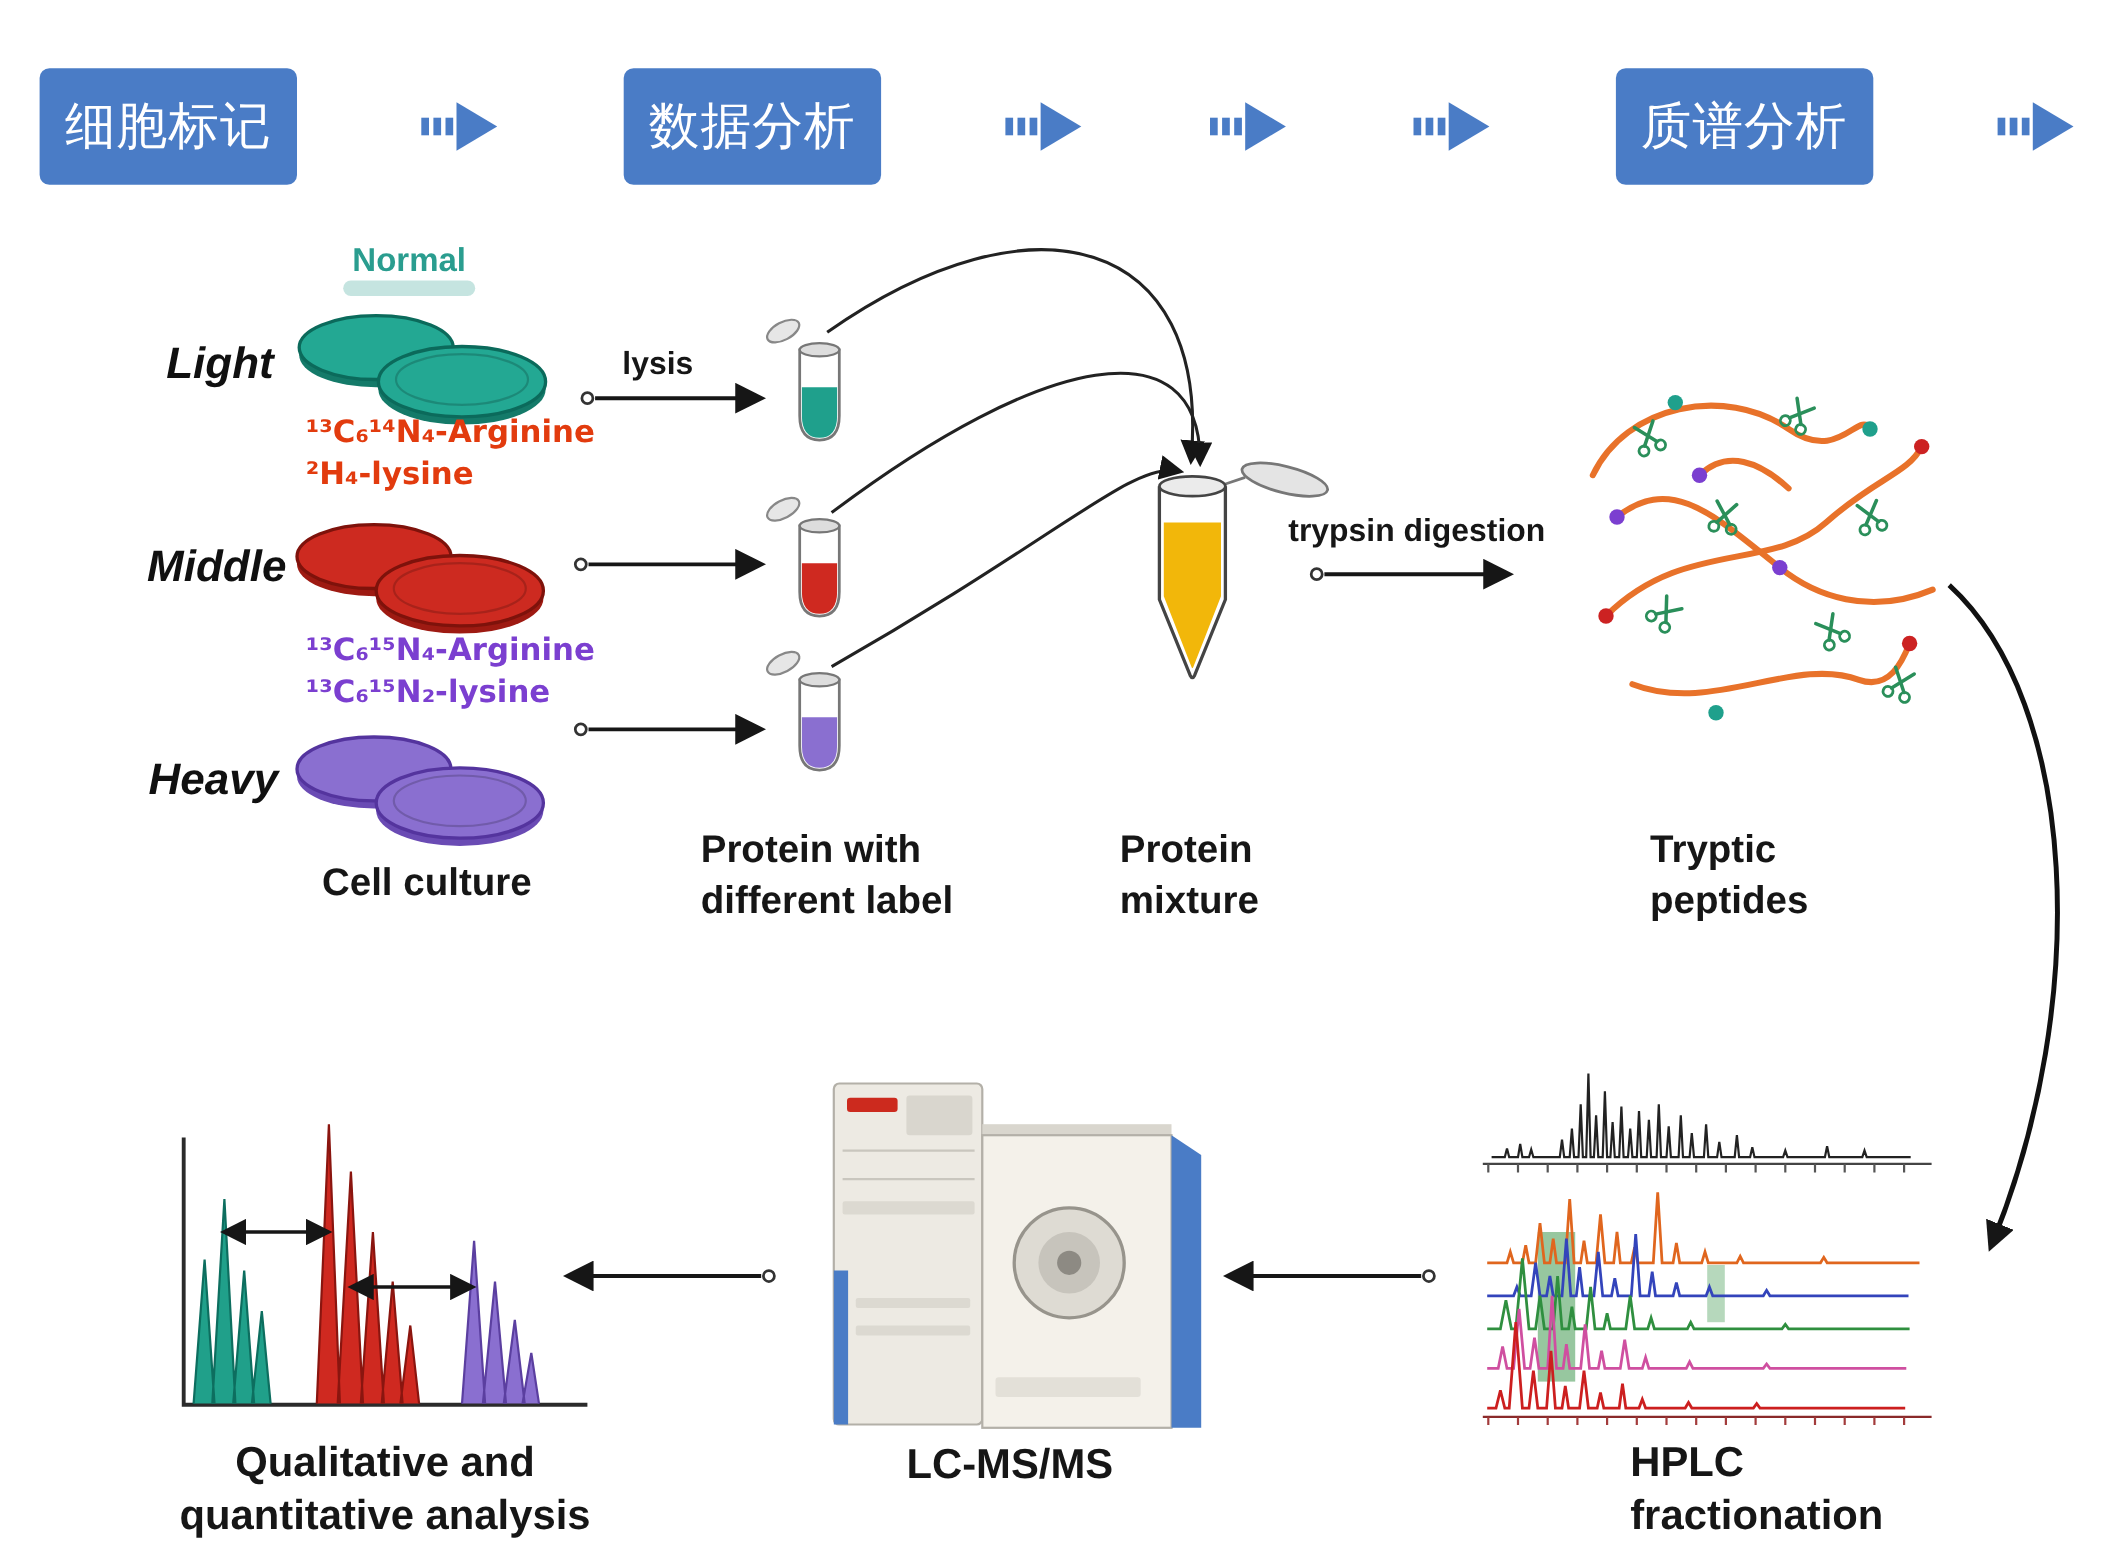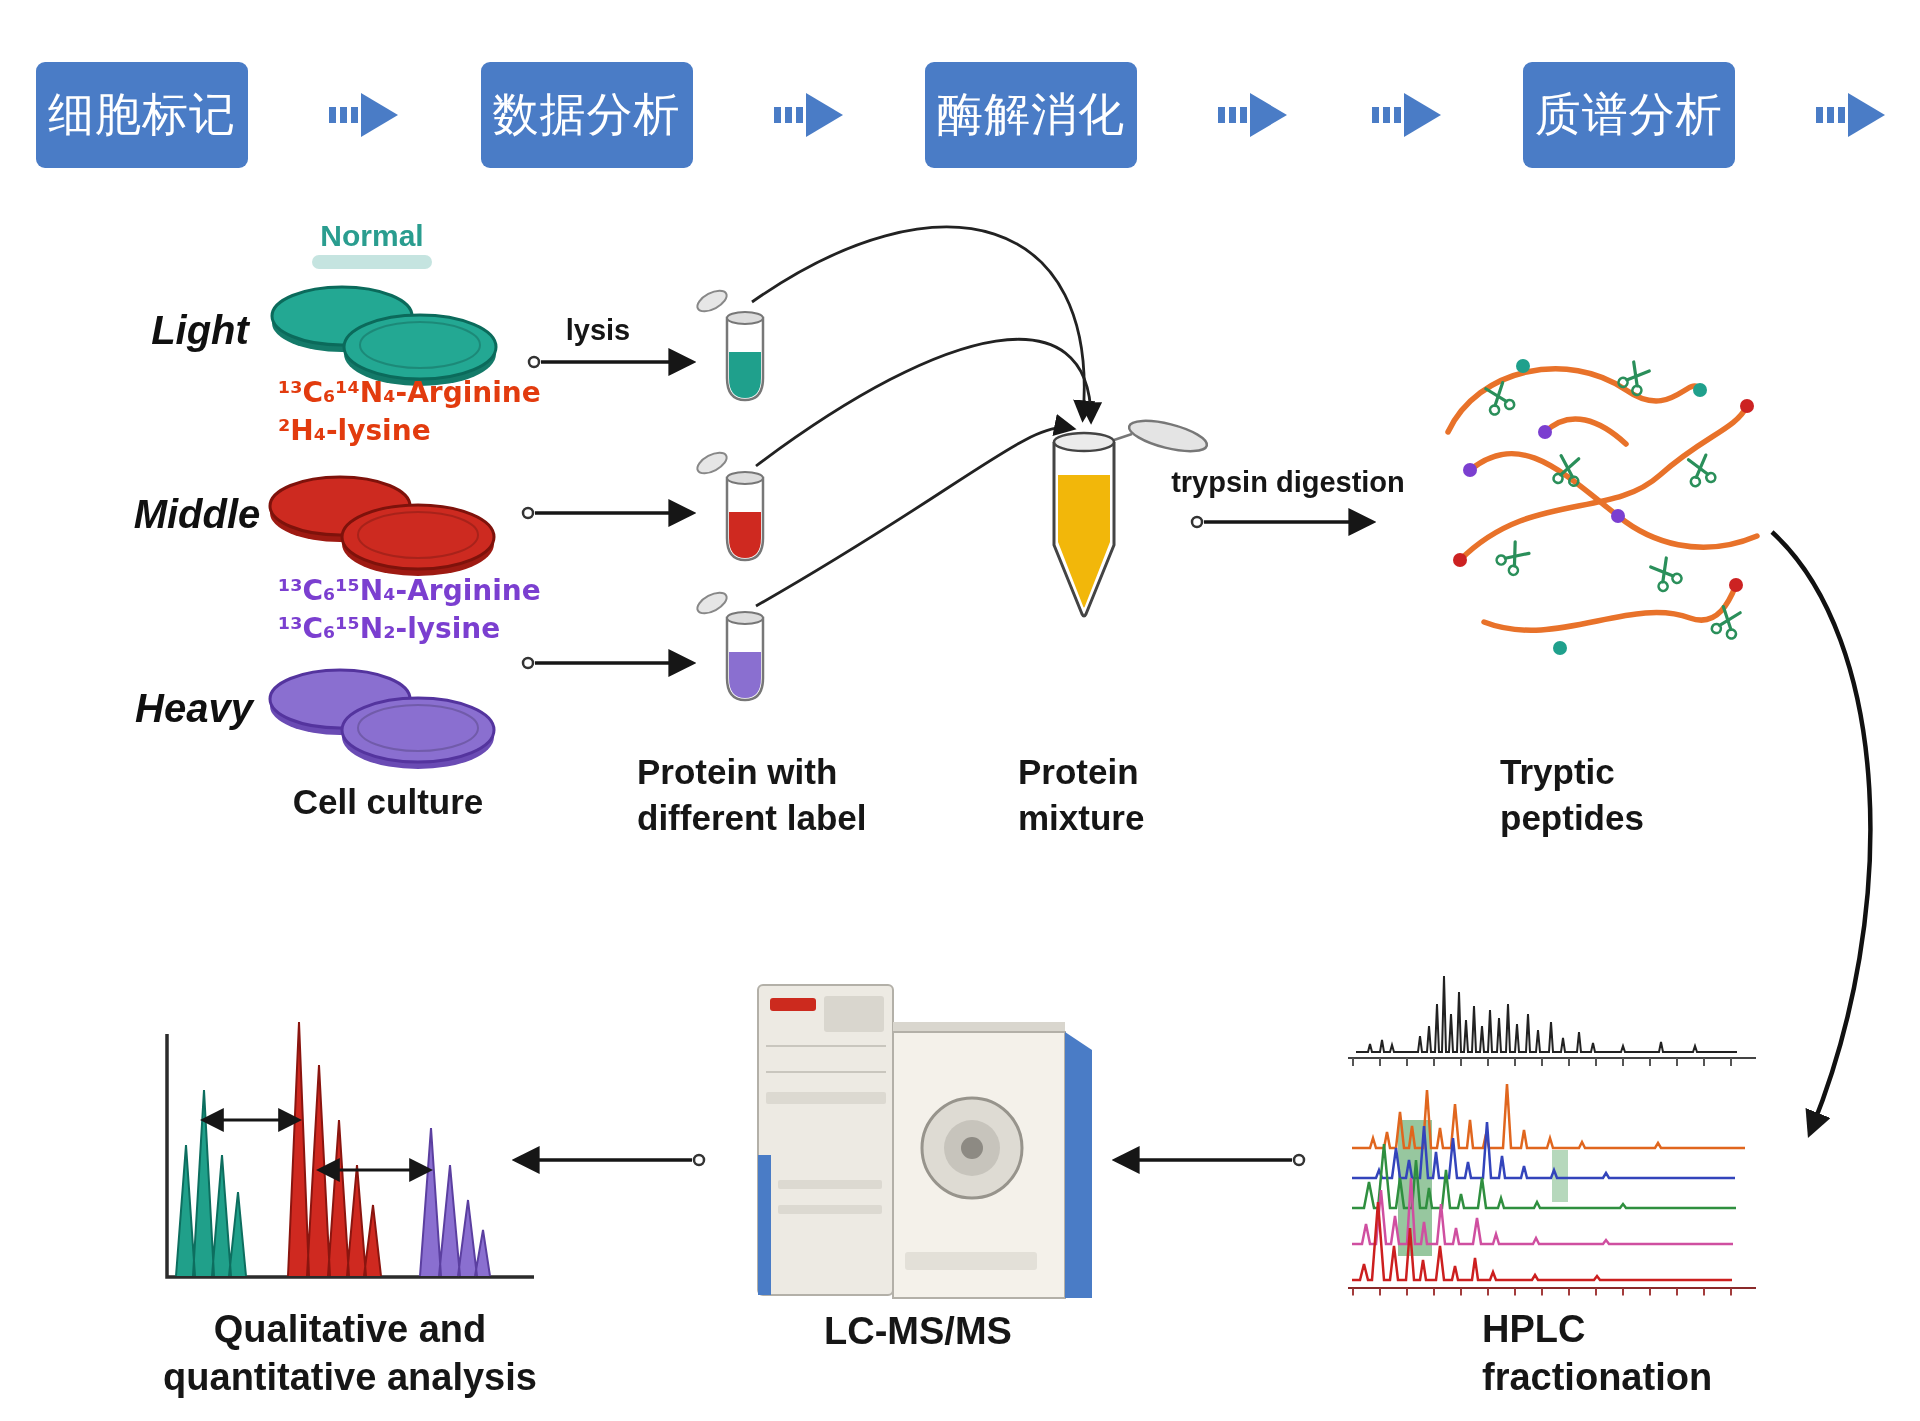--- a/index.html
+++ b/index.html
@@ -1,20 +1,20 @@
 <!DOCTYPE html>
 <html><head>
 <meta charset="utf-8">
 <style>
   html,body{margin:0;padding:0;background:#ffffff;}
   .page{position:relative;width:1920px;height:1421px;background:#fff;overflow:hidden;
         font-family:"Liberation Sans","DejaVu Sans",sans-serif;}
   .flowchart{position:absolute;top:62px;left:36px;width:1852px;display:flex;
              align-items:center;justify-content:space-between;z-index:2;}
-  .flow-step{width:212px;height:106px;background:#4a7cc6;border-radius:9px;color:#fff;
+  .flow-step{width:234px;height:106px;background:#4a7cc6;border-radius:9px;color:#fff;
              font-size:46px;display:flex;align-items:center;justify-content:center;
              letter-spacing:1px;}
   .flow-arrow{width:74px;height:58px;flex:0 0 auto;}
   .diagram{position:absolute;top:0;left:0;z-index:1;}
   text{font-family:"Liberation Sans","DejaVu Sans",sans-serif;}
   .lbl{font-size:35px;font-weight:bold;fill:#161616;}
   .lbl-big{font-size:38px;font-weight:bold;fill:#161616;}
   .sample{font-size:40px;font-weight:bold;font-style:italic;fill:#101010;}
   .reagent{font-size:28px;font-weight:bold;font-family:"DejaVu Sans",sans-serif;}
   .small-lbl{font-size:29px;font-weight:bold;fill:#161616;}
@@ -32,21 +32,20 @@
         <rect x="24" y="21" width="7" height="16" fill="#4a7cc6"></rect>
         <polygon points="34,7 71,29 34,51" fill="#4a7cc6"></polygon>
       </svg>
     <div class="flow-step">数据分析</div>
     <svg class="flow-arrow" viewBox="0 0 74 58">
         <rect x="2" y="21" width="7" height="16" fill="#4a7cc6"></rect>
         <rect x="13" y="21" width="7" height="16" fill="#4a7cc6"></rect>
         <rect x="24" y="21" width="7" height="16" fill="#4a7cc6"></rect>
         <polygon points="34,7 71,29 34,51" fill="#4a7cc6"></polygon>
       </svg>
-    <div class="flow-step">酶解消化</div>
     <svg class="flow-arrow" viewBox="0 0 74 58">
         <rect x="2" y="21" width="7" height="16" fill="#4a7cc6"></rect>
         <rect x="13" y="21" width="7" height="16" fill="#4a7cc6"></rect>
         <rect x="24" y="21" width="7" height="16" fill="#4a7cc6"></rect>
         <polygon points="34,7 71,29 34,51" fill="#4a7cc6"></polygon>
       </svg>
     <svg class="flow-arrow" viewBox="0 0 74 58">
         <rect x="2" y="21" width="7" height="16" fill="#4a7cc6"></rect>
         <rect x="13" y="21" width="7" height="16" fill="#4a7cc6"></rect>
         <rect x="24" y="21" width="7" height="16" fill="#4a7cc6"></rect>

